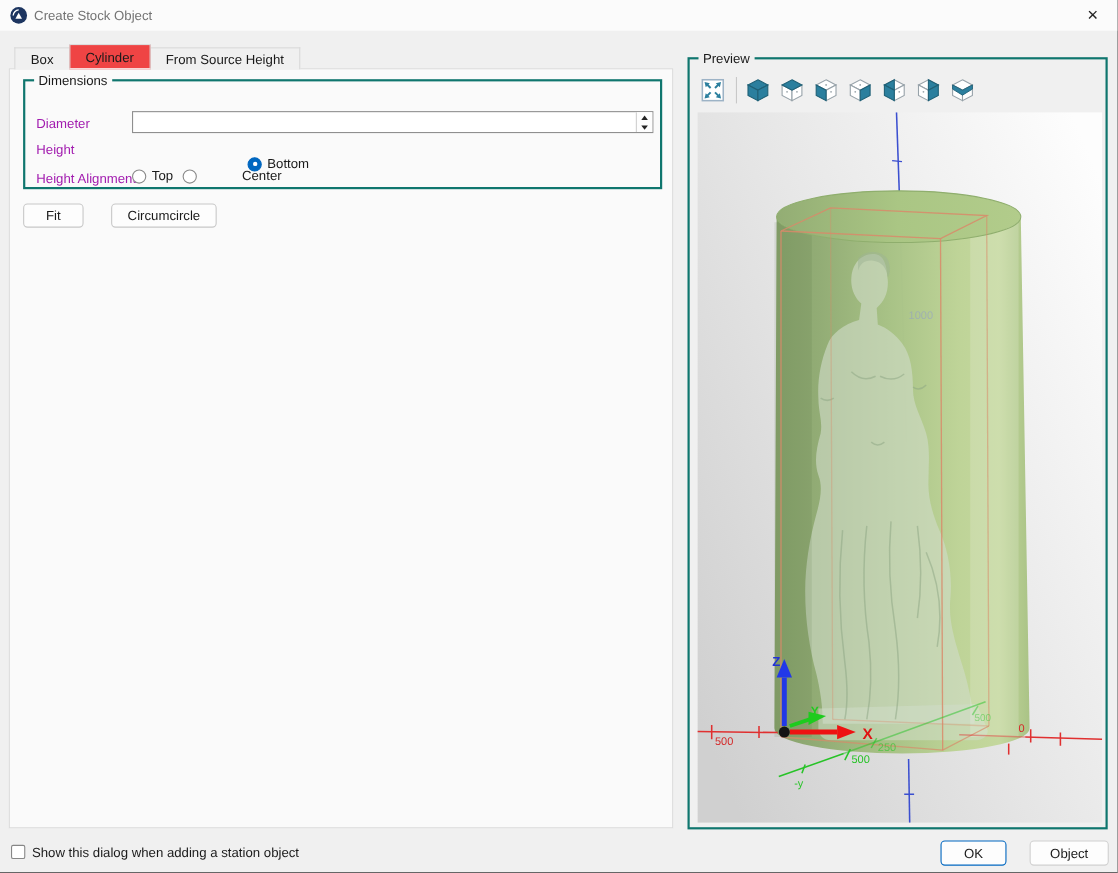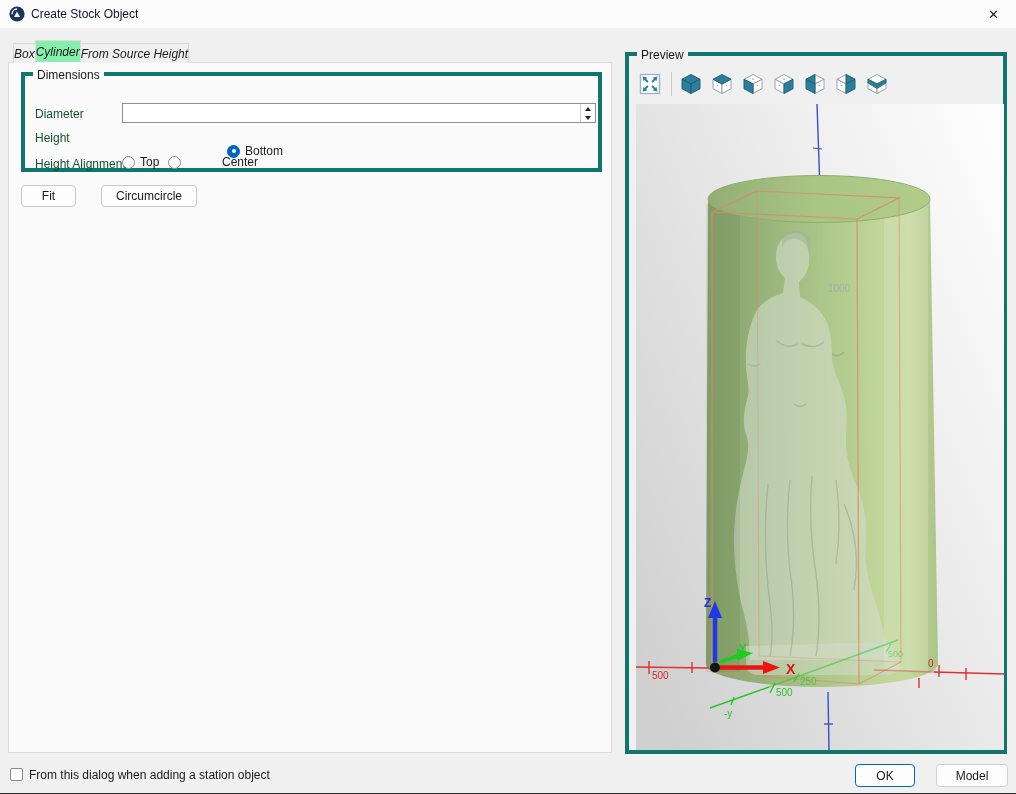--- a/index.html
+++ b/index.html
@@ -3,38 +3,38 @@
 <meta charset="utf-8">
 <style>
   * { margin:0; padding:0; box-sizing:border-box; }
   html,body { background:#555; }
   body { font-family:"Liberation Sans","DejaVu Sans",sans-serif; font-size:12px; color:#1a1a1a; }
   .window { position:relative; width:1016px; height:794px; background:#f0f0f0; overflow:hidden; border-bottom:1px solid #2b2b2b; }
 
   
   .titlebar { position:absolute; left:0; top:0; width:1016px; height:28px; background:#fbfbfb; }
   .app-icon { position:absolute; left:9px; top:6px; width:16px; height:16px; }
-  .title-text { position:absolute; left:31px; top:7px; font-size:12px; color:#0f172a; }
+  .title-text { position:absolute; left:31px; top:7px; font-size:12px; color:#737373; }
   .close-btn { position:absolute; right:0; top:0; width:45px; height:28px; display:flex; align-items:center; justify-content:center; font-size:13px; color:#222; cursor:default; }
 
   
   .tabstrip { position:absolute; left:13px; top:40px; height:23px; display:flex; align-items:flex-end; z-index:3; }
-  .tab { height:20px; padding:0 0; display:flex; align-items:center; background:#f0f0f0; border:1px solid #d9d9d9; border-bottom:none; margin-right:-1px; white-space:nowrap;font-style:italic; }
-  .tab.active { height:23px; background:#86efac; border:1px solid #dcdcdc; border-bottom:1px solid #fafafa; position:relative; z-index:4;margin-top:10px; }
+  .tab { height:20px; padding:0 14px; display:flex; align-items:center; background:#f0f0f0; border:1px solid #d9d9d9; border-bottom:none; margin-right:-1px; white-space:nowrap; }
+  .tab.active { height:23px; background:#ef4444; border:1px solid #dcdcdc; border-bottom:1px solid #fafafa; position:relative; z-index:4;margin-top:10px; }
 
   
   .left-pane { position:absolute; left:8px; top:62px; width:604px; height:691px; background:#fafafa; border:1px solid #dcdcdc;padding-left:33px; }
 
-  fieldset.grp { position:absolute; border:4px solid #0f766e; background:transparent; }
+  fieldset.grp { position:absolute; border:2px solid #0f766e; background:transparent; }
   .grp-legend { position:absolute; top:-8px; left:8px; padding:0 4px; font-size:12px; }
 
   .dims { left:12px; top:9px; width:581px; height:100px; }
   .dims .grp-legend { background:#fafafa; }
 
-  .fld-label { position:absolute; font-size:12px; color:#14532d; }
+  .fld-label { position:absolute; font-size:12px; color:#a21caf; }
   .spinbox { position:absolute; height:20px; background:#fff; border:1px solid #8f8f8f; display:flex; }
   .spinbox input { flex:1; border:none; outline:none; font:12px "Liberation Sans",sans-serif; padding:0 4px; background:transparent;margin-top:24px; }
   .spin-btns { width:15px; border-left:1px solid #cfcfcf; display:flex; flex-direction:column; background:#fdfdfd; }
   .spin-up,.spin-down { flex:1; display:flex; align-items:center; justify-content:center; }
   .tri-up { width:0; height:0; border-left:3.5px solid transparent; border-right:3.5px solid transparent; border-bottom:4.5px solid #222; }
   .tri-down { width:0; height:0; border-left:3.5px solid transparent; border-right:3.5px solid transparent; border-top:4.5px solid #222; }
 
   .radio-row { position:absolute; display:flex; align-items:center; gap:5px; }
   .radio { width:13px; height:13px; border-radius:50%; border:1px solid #8a8a8a; background:#fff; }
   .radio.checked { border:1px solid #0067c0; background:#0067c0; position:relative; }
@@ -334,17 +334,17 @@
         <polygon points="72,514 79,497 86,514" fill="#2238e8"></polygon>
         <circle cx="79" cy="563.5" r="5" fill="#141414"></circle>
         <text x="150" y="570" font-size="14" font-weight="bold" fill="#e01212">X</text>
         <text x="103" y="548" font-size="11" font-weight="bold" fill="#1ecb1e">Y</text>
         <text x="68" y="503" font-size="12" font-weight="bold" fill="#2233d6">Z</text>
       </g>
     </svg>
   </fieldset>
 
   <span class="footer-check"></span>
-  <span class="footer-label">From this dialog when adding a station object</span>
+  <span class="footer-label">Show this dialog when adding a station object</span>
   <div class="btn btn-ok">OK</div>
-  <div class="btn btn-cancel">Model</div>
+  <div class="btn btn-cancel">Object</div>
 
 </div>
 
 </body></html>

